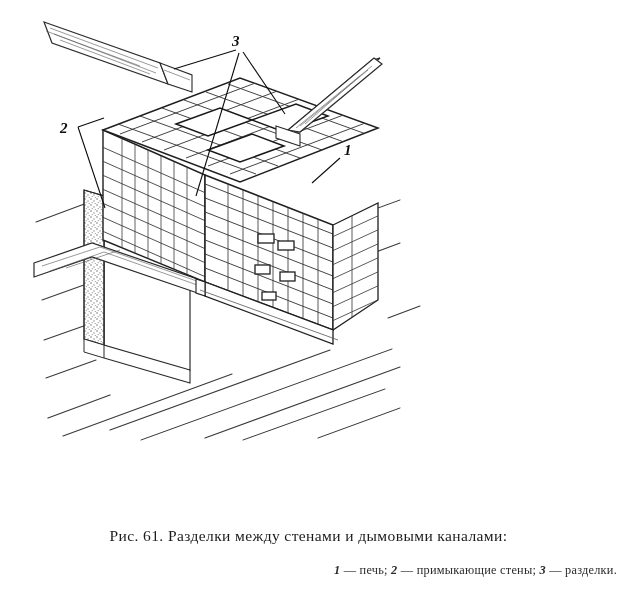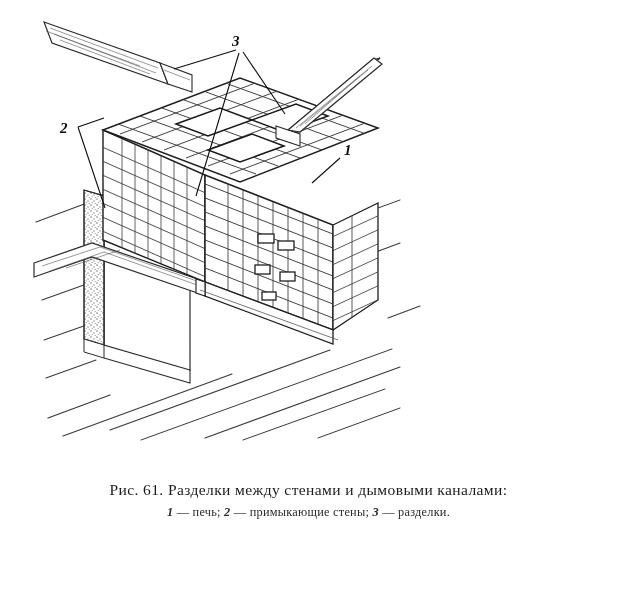--- a/index.html
+++ b/index.html
@@ -20,39 +20,39 @@
   #figure{
     position:absolute;
     left:0;top:0;
     width:617px;height:495px;
   }
   #figure svg{display:block;width:617px;height:495px;}
 
   
   #caption{
     position:absolute;
-    left:0;top:480px;
+    left:0;top:526px;
     width:617px;
   }
   .cap-line1{
     text-align:center;
     font-size:15.5px;
     letter-spacing:.4px;
     color:#1b1b1b;
     line-height:20px;
     font-family:"Liberation Serif", serif;
     white-space:nowrap;
   }
   .cap-line2{
-    text-align:center;
+    text-align:right;
     font-size:12.3px;
     letter-spacing:.25px;
     color:#2a2a2a;
     line-height:18px;
-    margin-top:3px;
+    margin-top:15px;
     font-family:"Liberation Serif", serif;
     white-space:nowrap;
   }
   .cap-num{
     font-style:italic;
     font-weight:bold;
     font-family:"Liberation Serif", serif;
   }
   .callout-num{
     font-style:italic;

